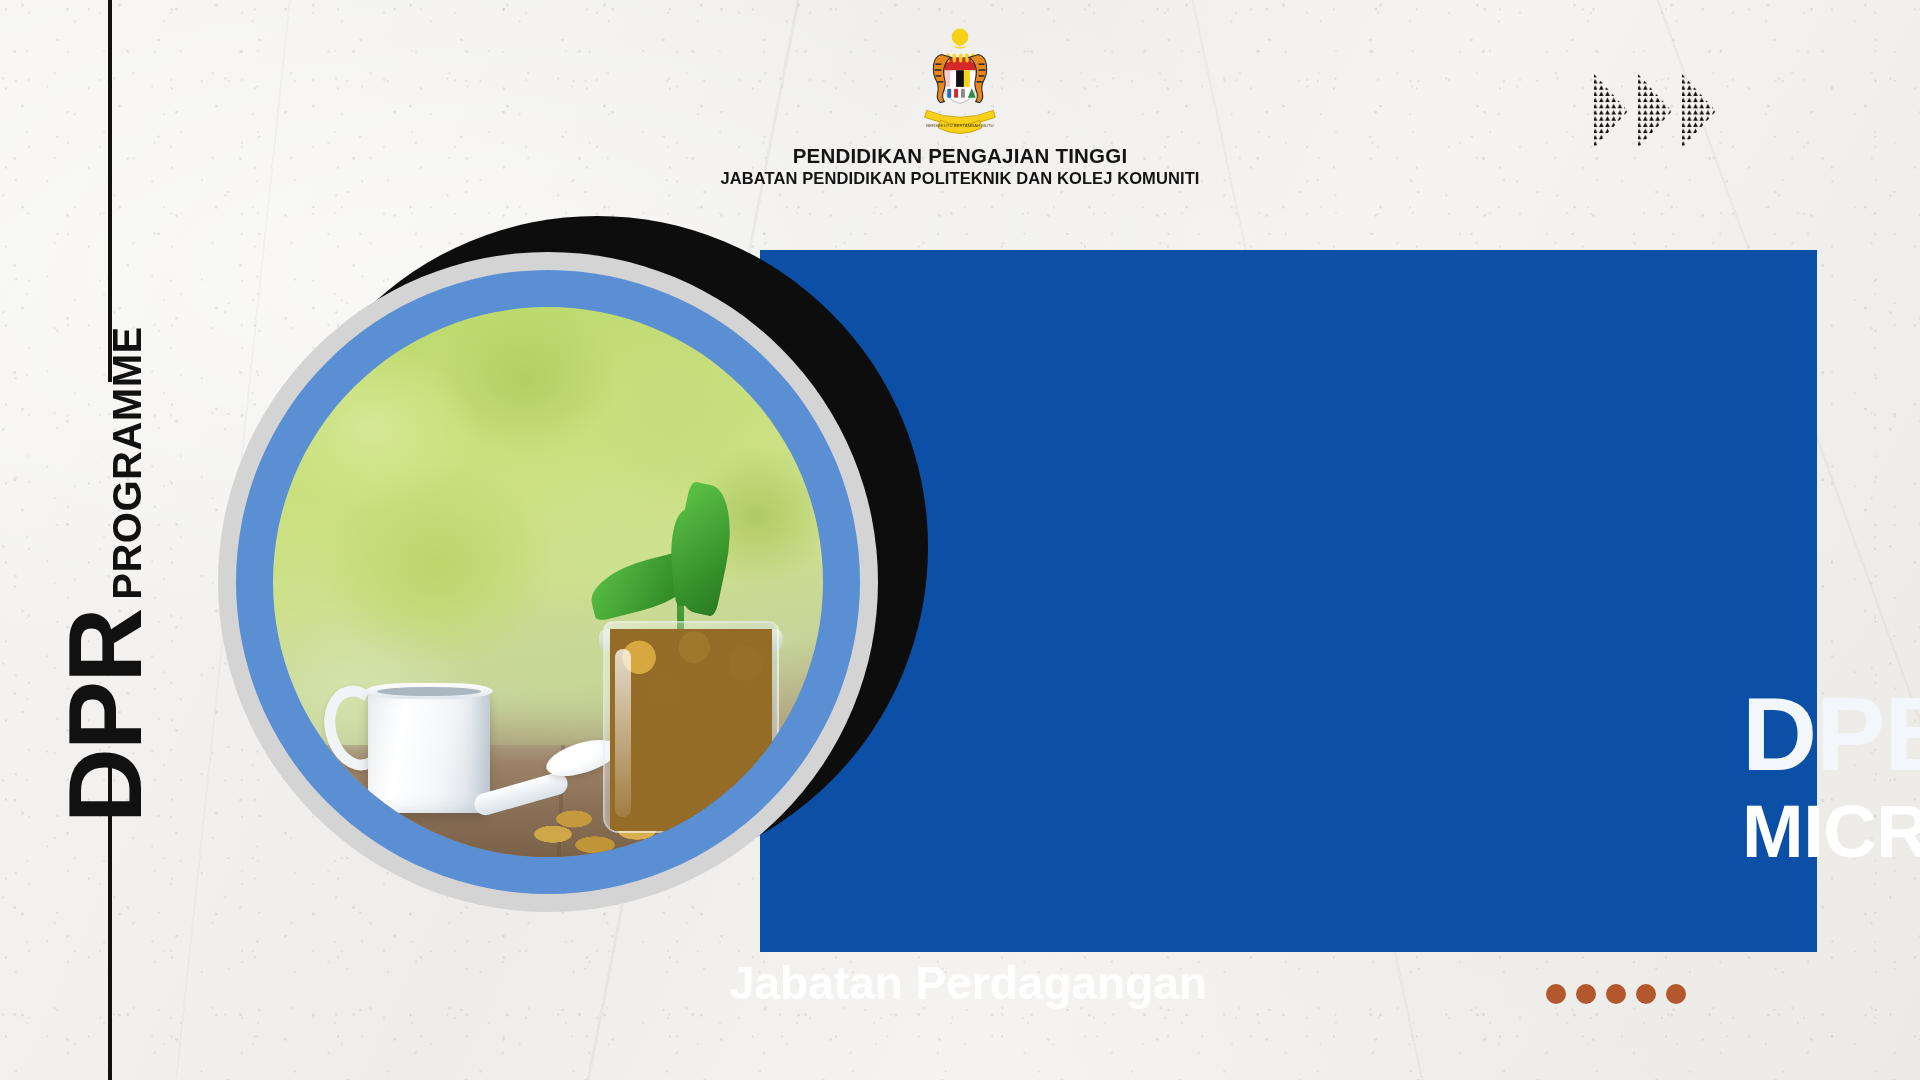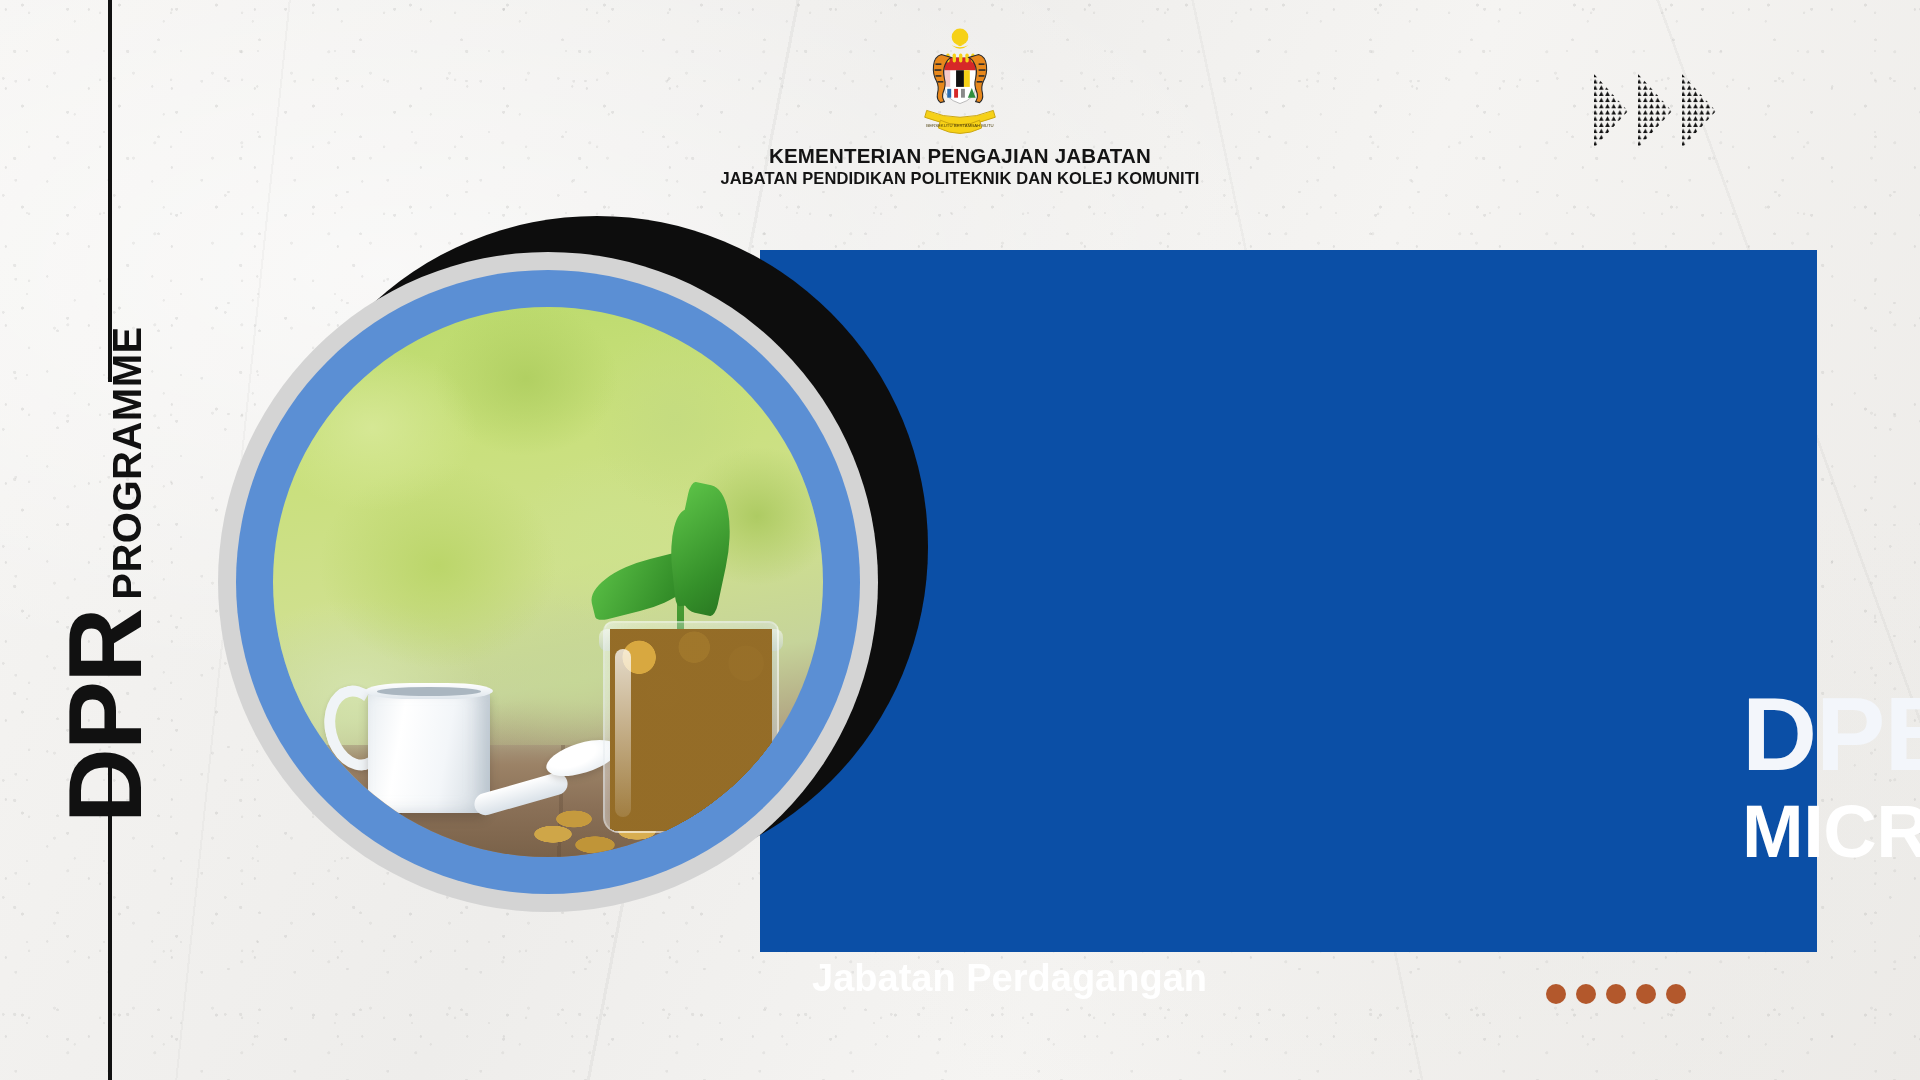--- a/index.html
+++ b/index.html
@@ -291,21 +291,21 @@
     font-size:104px; font-weight:800; letter-spacing:-1px;
     color:#f3f6fb; line-height:1;
   }
   #course-name {
     position:absolute; left:982px; top:545px;
     font-size:74px; font-weight:800; letter-spacing:-.5px;
     color:#ffffff; line-height:1;
   }
   #dept-line1, #dept-line2 {
     position:absolute; right:610px;
-    font-size:38px; font-weight:600; color:#ffffff;
+    font-size:46px; font-weight:600; color:#ffffff;
     text-align:center; line-height:1.1; white-space:nowrap;
   }
   #dept-line1 { top:708px; }
   #dept-line2 { top:760px; }
 
   
   #dots {
     position:absolute; left:1546px; top:984px;
     display:flex; gap:10px; align-items:center;
   }
@@ -370,21 +370,21 @@
         <rect x="69" y="52" width="6" height="1.6"></rect>
           <rect x="67" y="58" width="6" height="1.6"></rect>
       </g>
 
       <path d="M16 88 q34 14 68 0 l2 7 q-36 15 -72 0z" fill="#f6d117" stroke="#caa50e" stroke-width="1"></path>
       <path d="M30 98 q20 10 40 0 l2 8 q-22 11 -44 0z" fill="#f6d117" stroke="#caa50e" stroke-width="1"></path>
       <g fill="#4a3c08" font-size="4.4" font-family="'Liberation Sans', sans-serif" text-anchor="middle">
         <text x="50" y="105">BERSEKUTU BERTAMBAH MUTU</text>
       </g>
     </svg>
-    <div id="ministry-line1">KEMENTERIAN PENGAJIAN JABATAN</div>
+    <div id="ministry-line1">PENDIDIKAN PENGAJIAN TINGGI</div>
     <div id="ministry-line2">JABATAN PENDIDIKAN POLITEKNIK DAN KOLEJ KOMUNITI</div>
   </div>
 
   <div id="arrows">
     <svg class="arrow-tri" viewBox="0 0 38 78">
       <defs>
         <pattern id="tri-dots" width="6.2" height="6.2" patternUnits="userSpaceOnUse">
           <path d="M3.1 0.9 L5.4 5.3 L0.8 5.3 Z" fill="#111111"></path>
         </pattern>
         <clipPath id="tri-clip-a">

